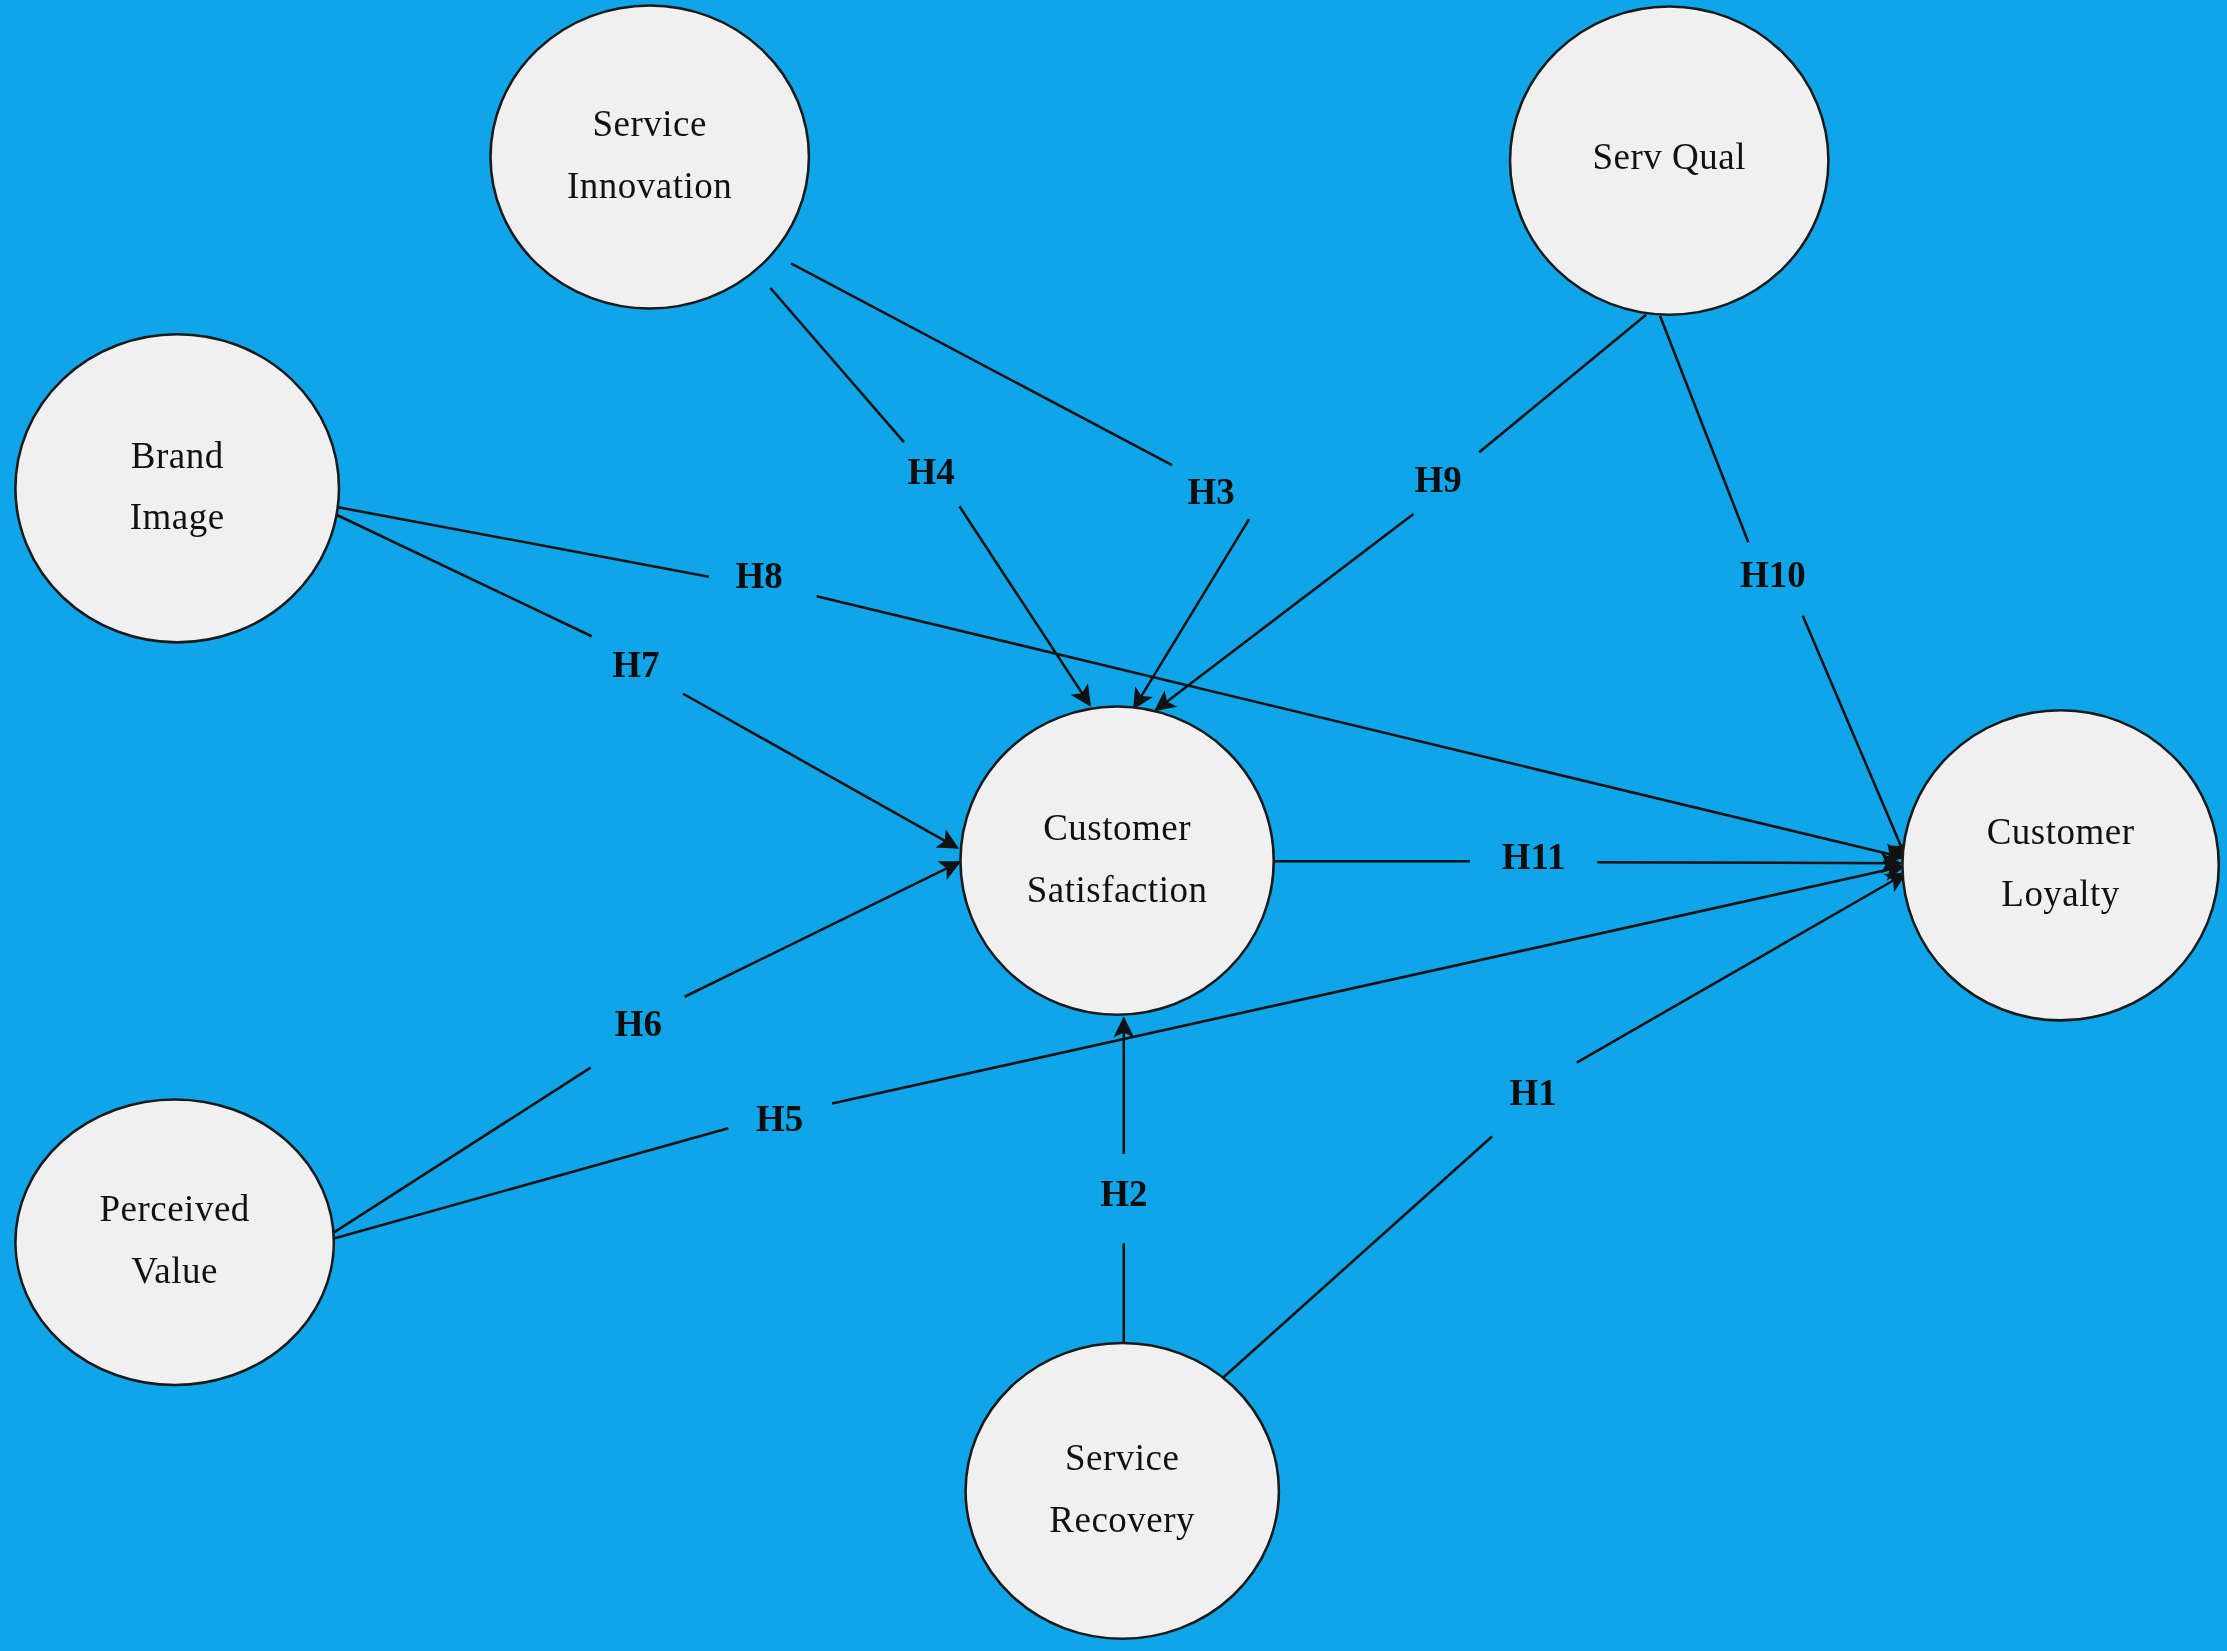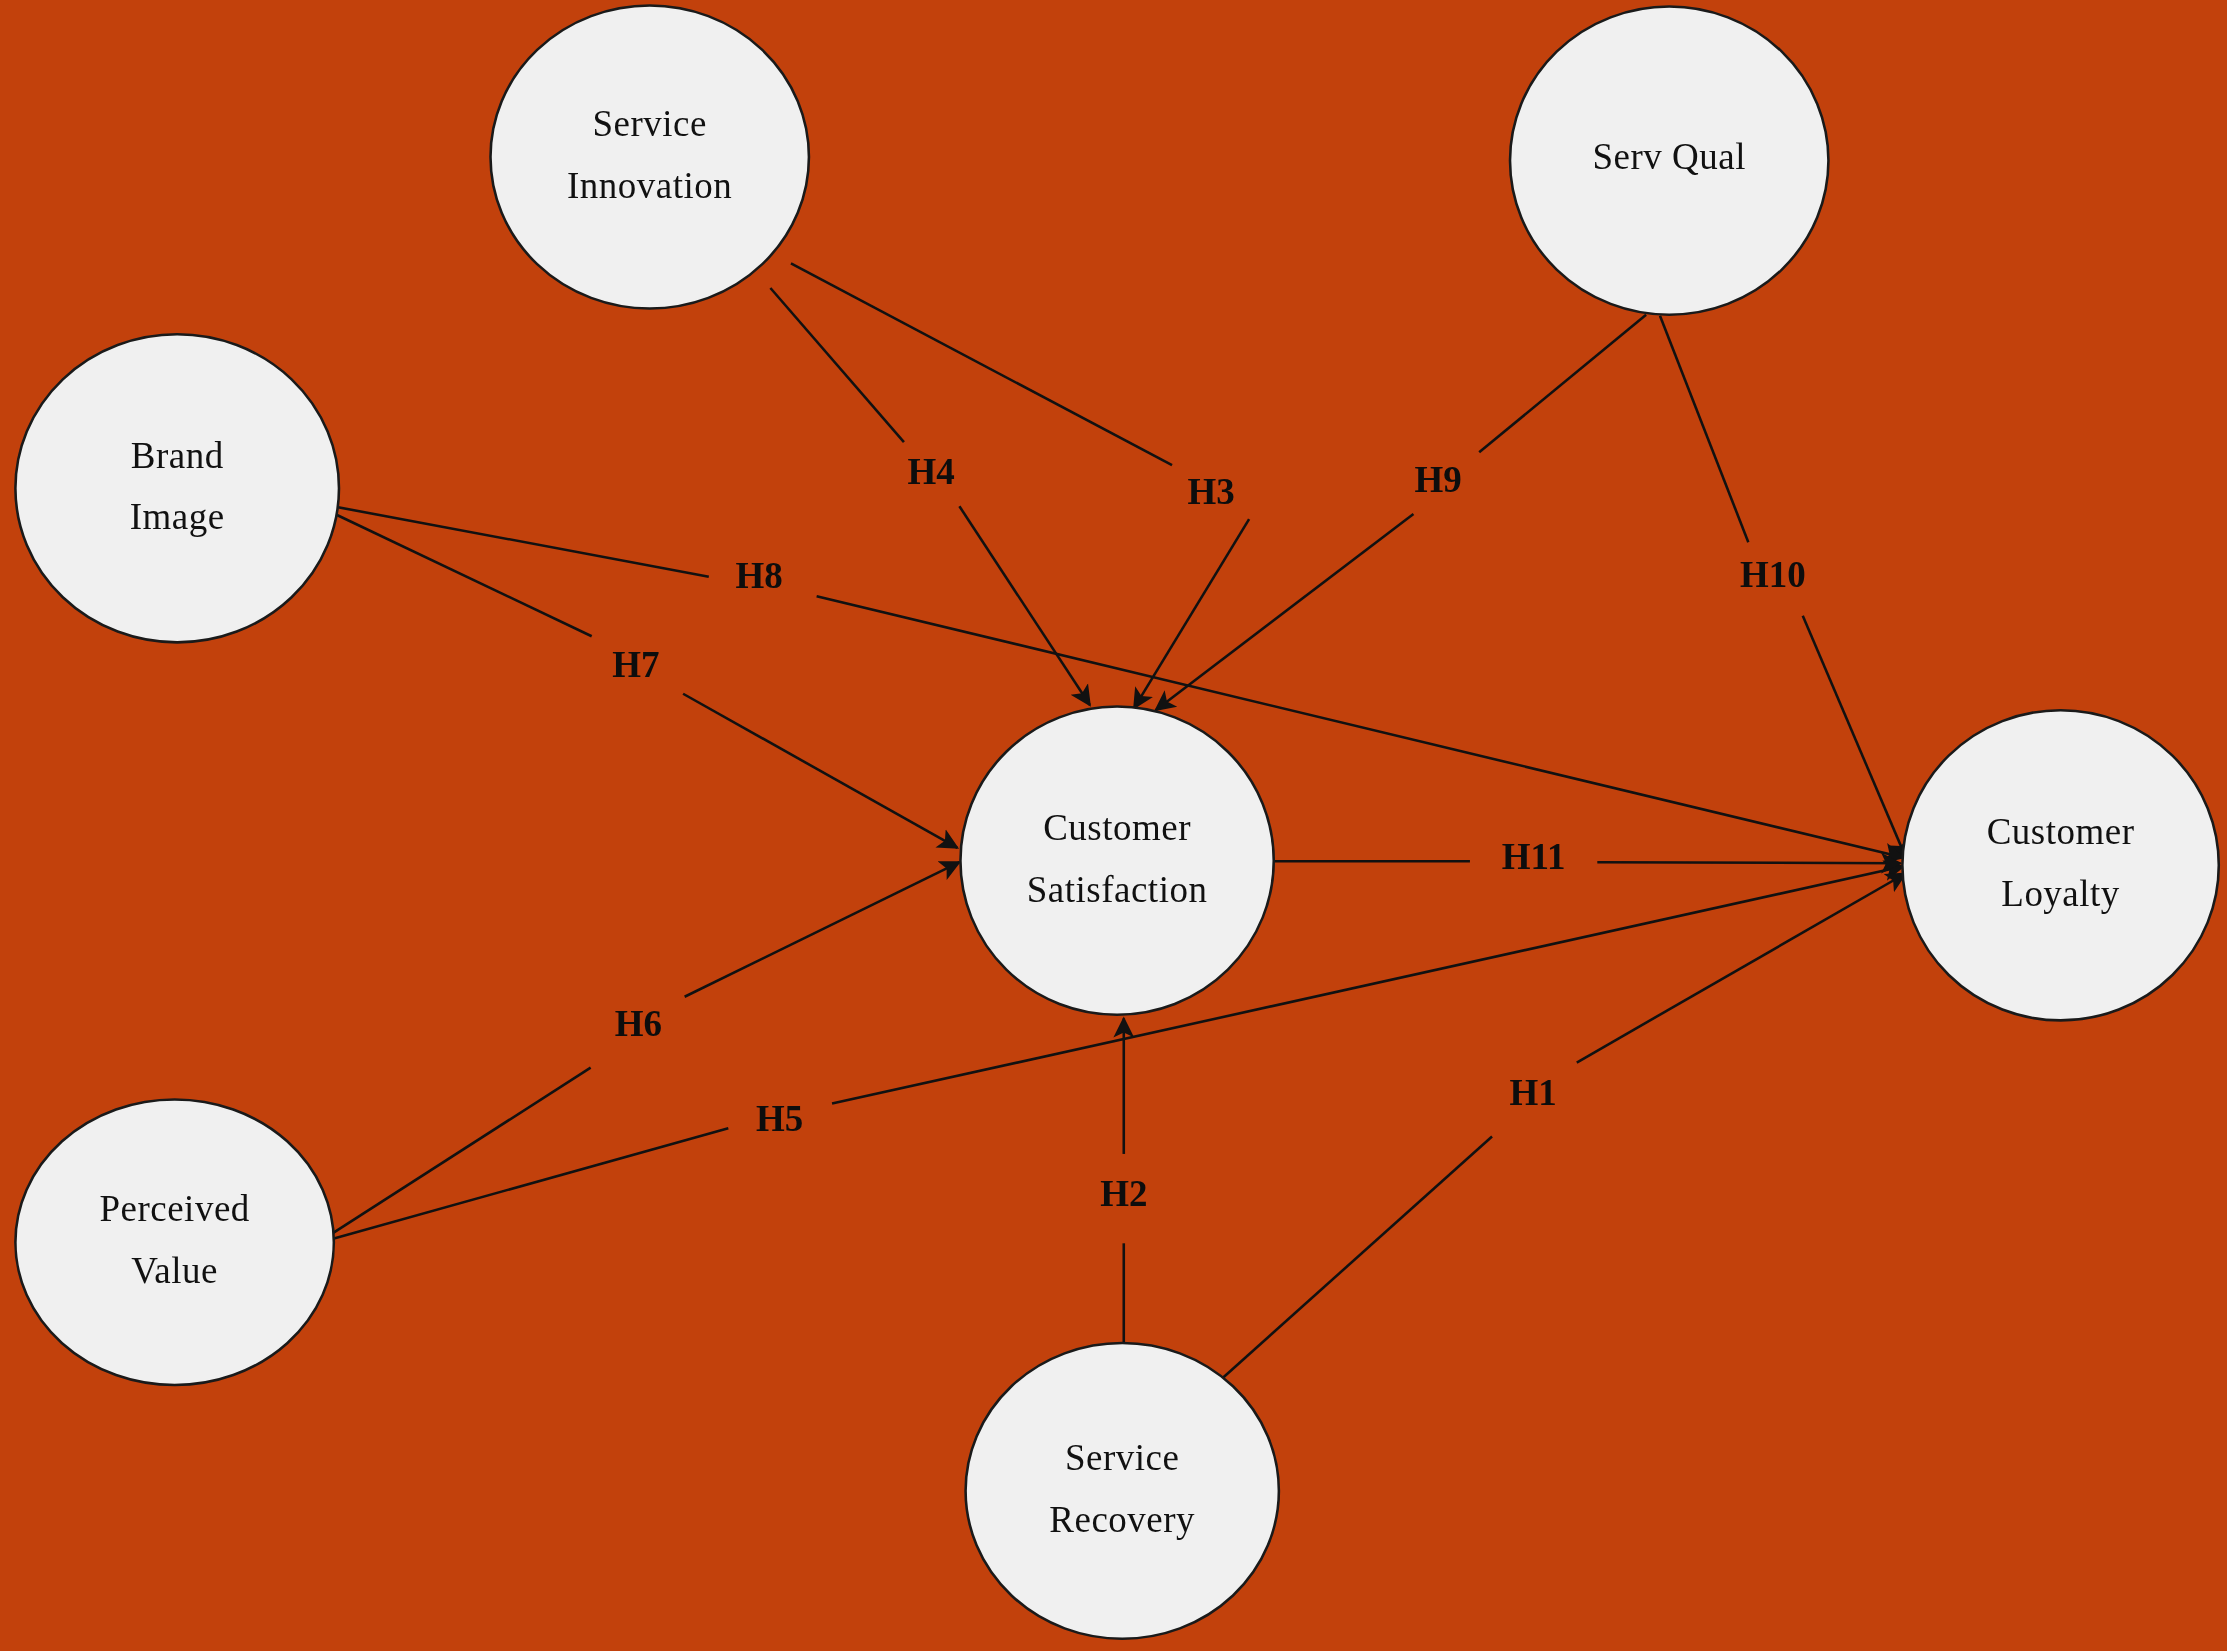--- a/index.html
+++ b/index.html
@@ -7,21 +7,21 @@
     padding: 0;
     background: #ffffff;
   }
   body {
     font-family: "Liberation Serif", "DejaVu Serif", serif;
   }
   #diagram-root {
     position: relative;
     width: 2227px;
     height: 1652px;
-    background: #c2410c;
+    background: #0ea5e9;
     overflow: hidden;
   }
   svg.canvas {
     position: absolute;
     top: 0;
     left: 0;
     width: 2227px;
     height: 1652px;
   }
   .node-ellipse {

